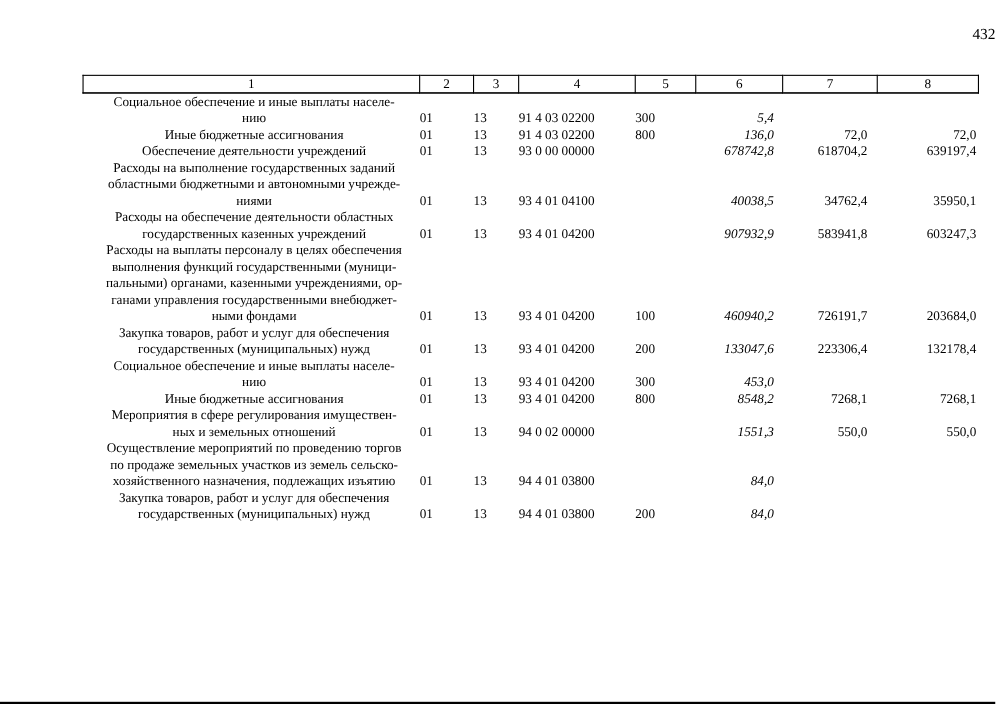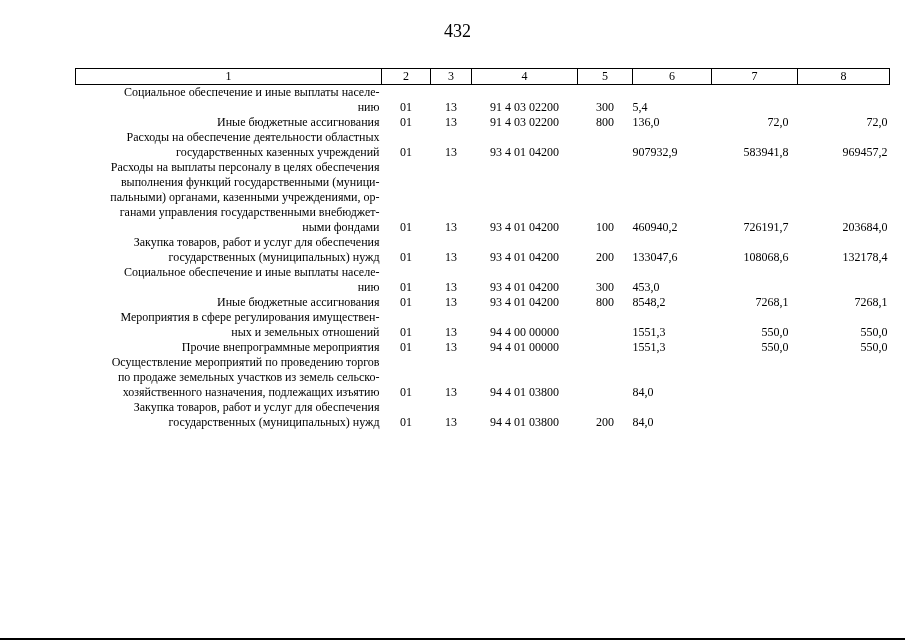--- a/index.html
+++ b/index.html
@@ -9,23 +9,23 @@
   body {
     width: 905px;
     height: 640px;
     background: #ffffff;
     font-family: "Liberation Serif", serif;
     color: #000000;
     position: relative;
     overflow: hidden;
   }
   .page-number {
-    text-align: center;
+    text-align: right;
     padding-top: 24px;
-    font-size: 18px;
+    font-size: 14px;
     line-height: 15px;
     margin-left: 10px;
   }
   table.budget-table {
     border-collapse: collapse;
     table-layout: fixed;
     width: 806px;
     margin: 29px 0 0 75px;
     font-size: 12px;
     line-height: 15px;
@@ -46,28 +46,28 @@
   }
   th.col1 { width: 305px; }
   th.col2 { width: 48px; }
   th.col3 { width: 40px; }
   th.col4 { width: 105px; }
   th.col5 { width: 54px; }
   th.col6 { width: 78px; }
   th.col7 { width: 85px; }
   th.col8 { width: 91px; }
   td.col1 {
-    text-align: right;
+    text-align: center;
     white-space: pre-line;
     padding-left: 7px;
     padding-right: 2px;
     margin-top: 21px;
   }
-  td.col2, td.col3, td.col4, td.col5 { text-align: center; }
-  td.col6 { padding-right: 8px; }
+  td.col2, td.col3, td.col4, td.col5 { text-align: left; }
+  td.col6 { text-align: right; padding-right: 8px; font-style: italic; }
   td.col7 { text-align: right; padding-right: 9px; }
   td.col8 { text-align: right; padding-right: 2px; }
   .bottom-line {
     position: absolute;
     left: 0;
     right: 0;
     bottom: 0;
     height: 2px;
     background: #000000;
   }
@@ -106,29 +106,51 @@
         <td class="col1">Иные бюджетные ассигнования</td>
         <td class="col2">01</td>
         <td class="col3">13</td>
         <td class="col4">91 4 03 02200</td>
         <td class="col5">800</td>
         <td class="col6">136,0</td>
         <td class="col7">72,0</td>
         <td class="col8">72,0</td>
       </tr>
       <tr>
+        <td class="col1">Обеспечение деятельности учреждений</td>
+        <td class="col2">01</td>
+        <td class="col3">13</td>
+        <td class="col4">93 0 00 00000</td>
+        <td class="col5"></td>
+        <td class="col6">678742,8</td>
+        <td class="col7">618704,2</td>
+        <td class="col8">639197,4</td>
+      </tr>
+      <tr>
+        <td class="col1">Расходы на выполнение государственных заданий
+областными бюджетными и автономными учрежде-
+ниями</td>
+        <td class="col2">01</td>
+        <td class="col3">13</td>
+        <td class="col4">93 4 01 04100</td>
+        <td class="col5"></td>
+        <td class="col6">40038,5</td>
+        <td class="col7">34762,4</td>
+        <td class="col8">35950,1</td>
+      </tr>
+      <tr>
         <td class="col1">Расходы на обеспечение деятельности областных
 государственных казенных учреждений</td>
         <td class="col2">01</td>
         <td class="col3">13</td>
         <td class="col4">93 4 01 04200</td>
         <td class="col5"></td>
         <td class="col6">907932,9</td>
         <td class="col7">583941,8</td>
-        <td class="col8">969457,2</td>
+        <td class="col8">603247,3</td>
       </tr>
       <tr>
         <td class="col1">Расходы на выплаты персоналу в целях обеспечения
 выполнения функций государственными (муници-
 пальными) органами, казенными учреждениями, ор-
 ганами управления государственными внебюджет-
 ными фондами</td>
         <td class="col2">01</td>
         <td class="col3">13</td>
         <td class="col4">93 4 01 04200</td>
@@ -138,21 +160,21 @@
         <td class="col8">203684,0</td>
       </tr>
       <tr>
         <td class="col1">Закупка товаров, работ и услуг для обеспечения
 государственных (муниципальных) нужд</td>
         <td class="col2">01</td>
         <td class="col3">13</td>
         <td class="col4">93 4 01 04200</td>
         <td class="col5">200</td>
         <td class="col6">133047,6</td>
-        <td class="col7">108068,6</td>
+        <td class="col7">223306,4</td>
         <td class="col8">132178,4</td>
       </tr>
       <tr>
         <td class="col1">Социальное обеспечение и иные выплаты населе-
 нию</td>
         <td class="col2">01</td>
         <td class="col3">13</td>
         <td class="col4">93 4 01 04200</td>
         <td class="col5">300</td>
         <td class="col6">453,0</td>
@@ -167,37 +189,27 @@
         <td class="col5">800</td>
         <td class="col6">8548,2</td>
         <td class="col7">7268,1</td>
         <td class="col8">7268,1</td>
       </tr>
       <tr>
         <td class="col1">Мероприятия в сфере регулирования имуществен-
 ных и земельных отношений</td>
         <td class="col2">01</td>
         <td class="col3">13</td>
-        <td class="col4">94 4 00 00000</td>
+        <td class="col4">94 0 02 00000</td>
         <td class="col5"></td>
         <td class="col6">1551,3</td>
         <td class="col7">550,0</td>
         <td class="col8">550,0</td>
       </tr>
       <tr>
-        <td class="col1">Прочие внепрограммные мероприятия</td>
-        <td class="col2">01</td>
-        <td class="col3">13</td>
-        <td class="col4">94 4 01 00000</td>
-        <td class="col5"></td>
-        <td class="col6">1551,3</td>
-        <td class="col7">550,0</td>
-        <td class="col8">550,0</td>
-      </tr>
-      <tr>
         <td class="col1">Осуществление мероприятий по проведению торгов
 по продаже земельных участков из земель сельско-
 хозяйственного назначения, подлежащих изъятию</td>
         <td class="col2">01</td>
         <td class="col3">13</td>
         <td class="col4">94 4 01 03800</td>
         <td class="col5"></td>
         <td class="col6">84,0</td>
         <td class="col7"></td>
         <td class="col8"></td>

